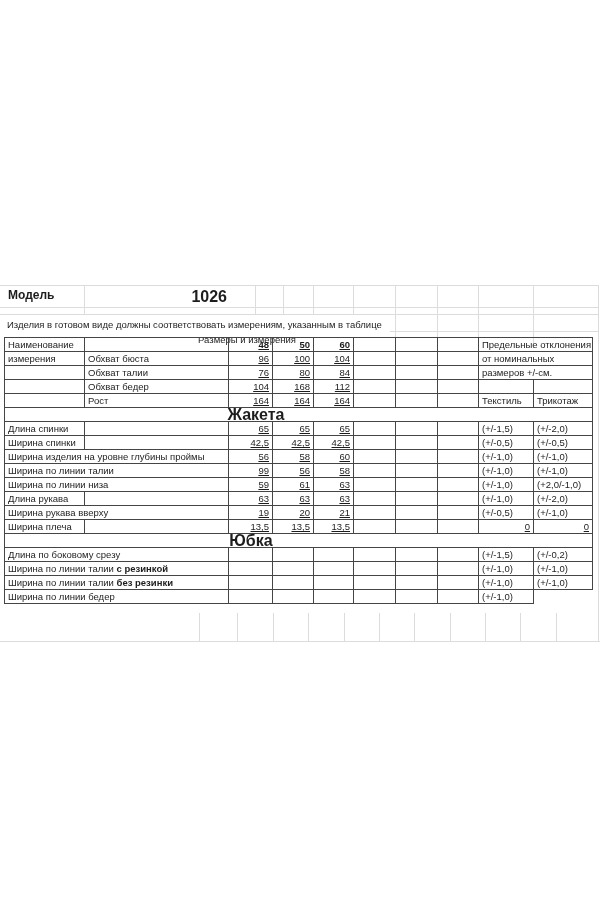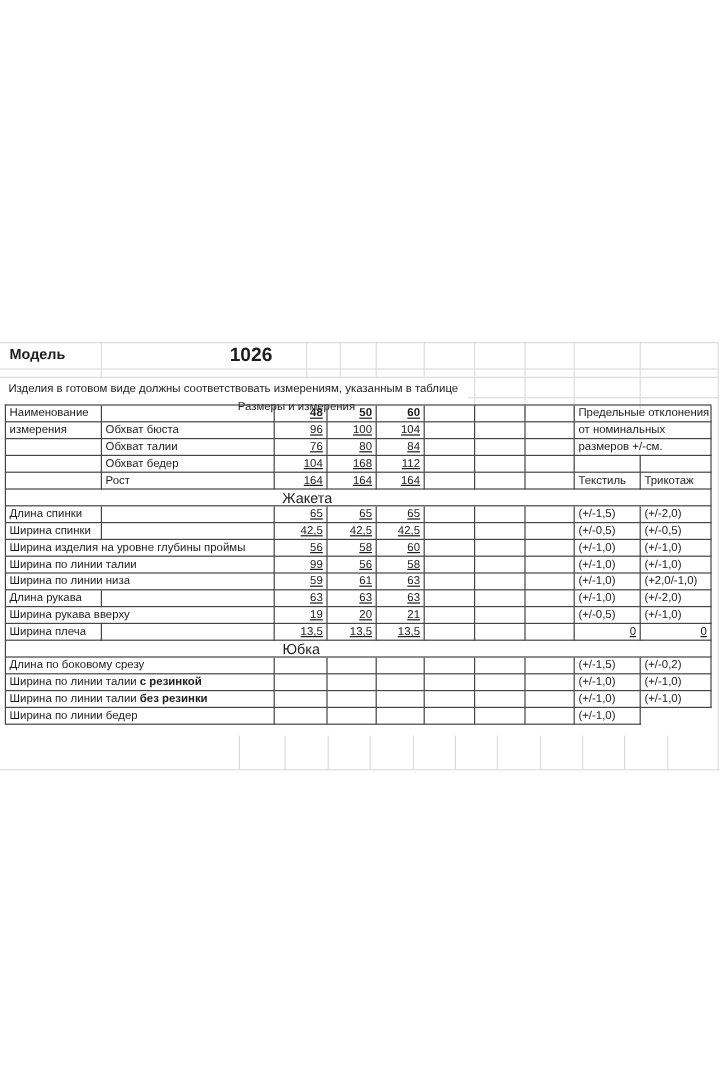--- a/index.html
+++ b/index.html
@@ -15,21 +15,21 @@
      line-height:13px;white-space:nowrap;overflow:visible;}
   .wA{width:80px}.wB{width:144px}.wAB{width:224px}
   .wC{width:44px}.wD{width:41px}.wE{width:40px}
   .wF{width:42px}.wG{width:42px}.wH{width:41px}
   .wI{width:55px}.wJ{width:59px}.wIJ{width:114px}.wFull{width:588px}
   .num{text-align:right;padding-right:3px;text-decoration:underline;}
   .lbl{padding-left:3px;}
   .tol{padding-left:3px;}
   .nob{border-right:none;border-bottom:none;}
   .tc{position:relative;}
-  .stitle{position:absolute;top:0;transform:translateX(-50%);font-weight:normal;font-size:12px;line-height:14px;text-align:center;}
+  .stitle{position:absolute;top:0;transform:translateX(-50%);font-weight:bold;font-size:16px;line-height:14px;text-align:center;}
 </style>
 </head>
 <body>
 
 <div class="screen">
 
   <div>
     <i class="gl" style="left:0;top:285px;width:598px;height:1px"></i>
     <i class="gl" style="left:0;top:307px;width:598px;height:1px"></i>
     <i class="gl" style="left:0;top:314px;width:598px;height:1px"></i>

